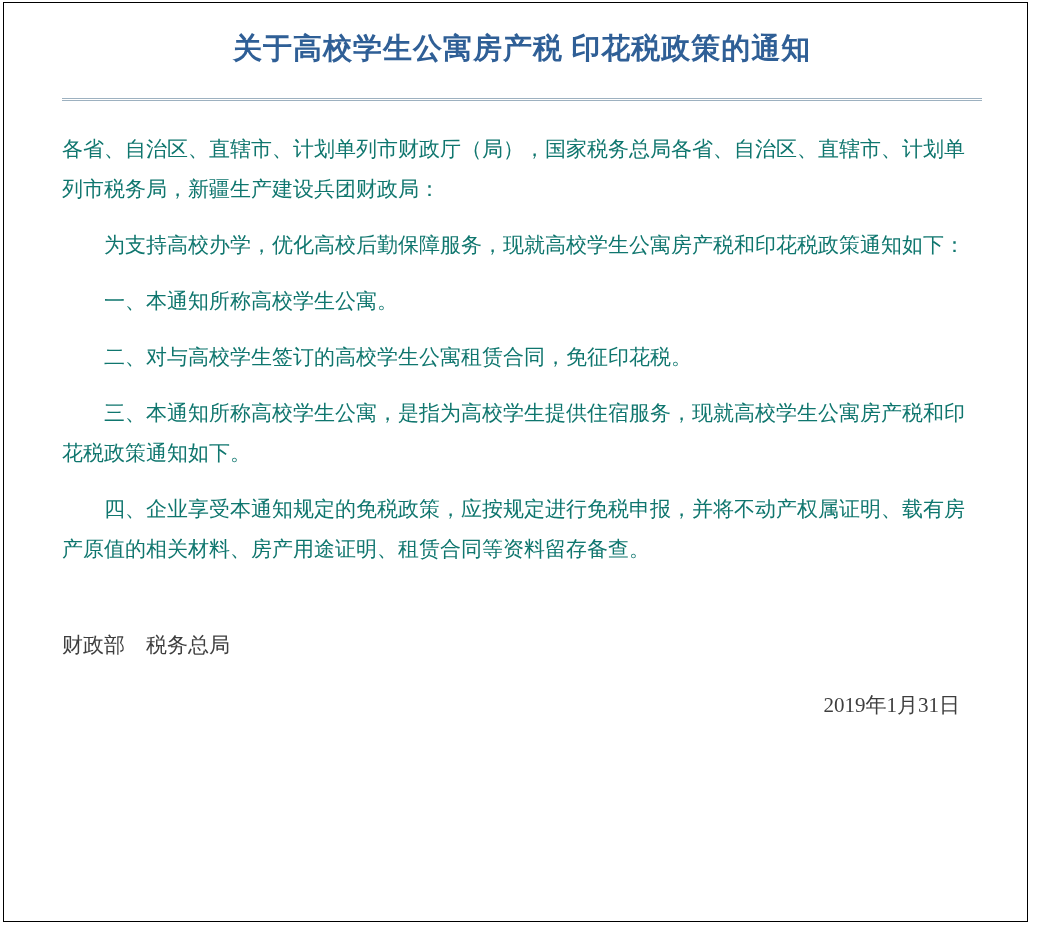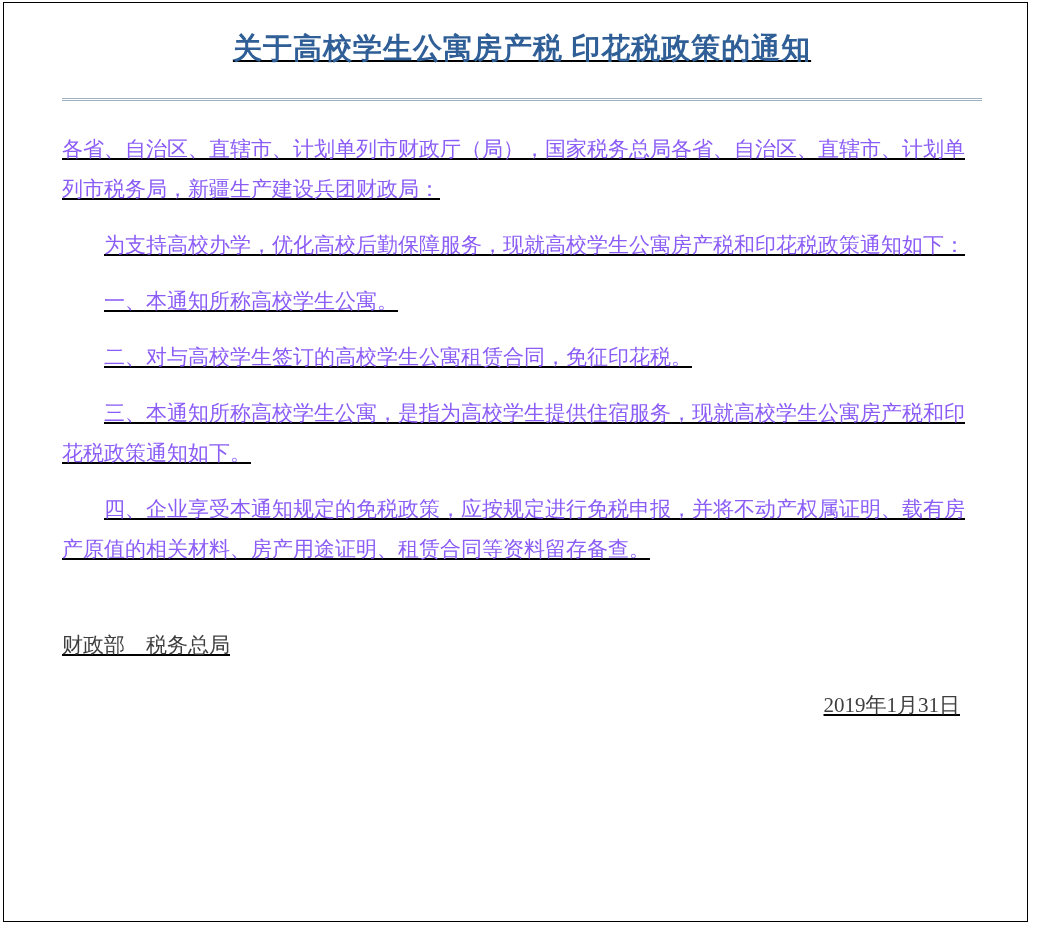--- a/index.html
+++ b/index.html
@@ -7,21 +7,20 @@
     width: 1043px; height: 928px;
     background: #ffffff;
     font-family: "Liberation Serif", "DejaVu Serif", serif;
   }
   .page-frame {
     position: absolute;
     top: 2px; left: 3px; right: 15px; bottom: 6px;
     border: 1px solid #000000;
     background: #ffffff;
     overflow: hidden;
-    text-decoration: underline;
   }
   .content {
     padding: 22px 45px 0 58px;
   }
   .doc-title {
     text-align: center;
     font-size: 29px;
     font-weight: bold;
     color: #2F5F96;
     letter-spacing: 1px;
@@ -37,21 +36,21 @@
   .doc-number {
     margin-top: 34px;
     text-align: center;
     font-size: 21px;
     color: #3E3E3E;
   }
   .doc-body {
     margin-top: 28px;
     font-size: 21px;
     line-height: 40px;
-    color: #8b5cf6;
+    color: #0f766e;
   }
   .doc-body p {
     margin: 0 0 16px 0;
   }
   .doc-body p.indent {
     text-indent: 2em;
   }
   .signature {
     margin-top: 56px;
     margin-right: 12px;

